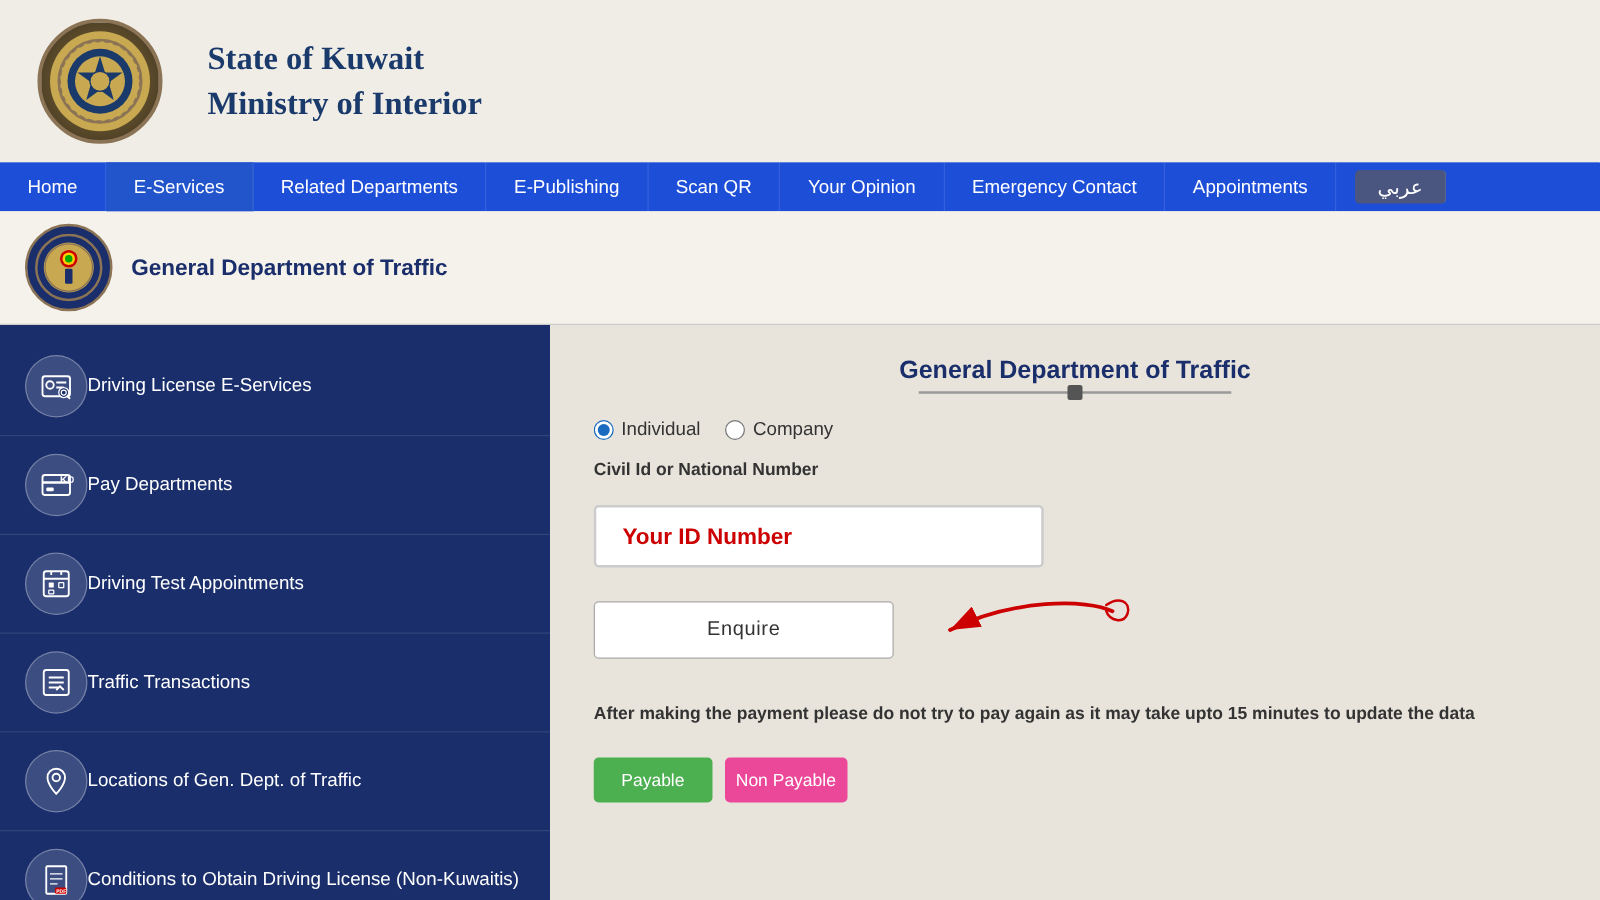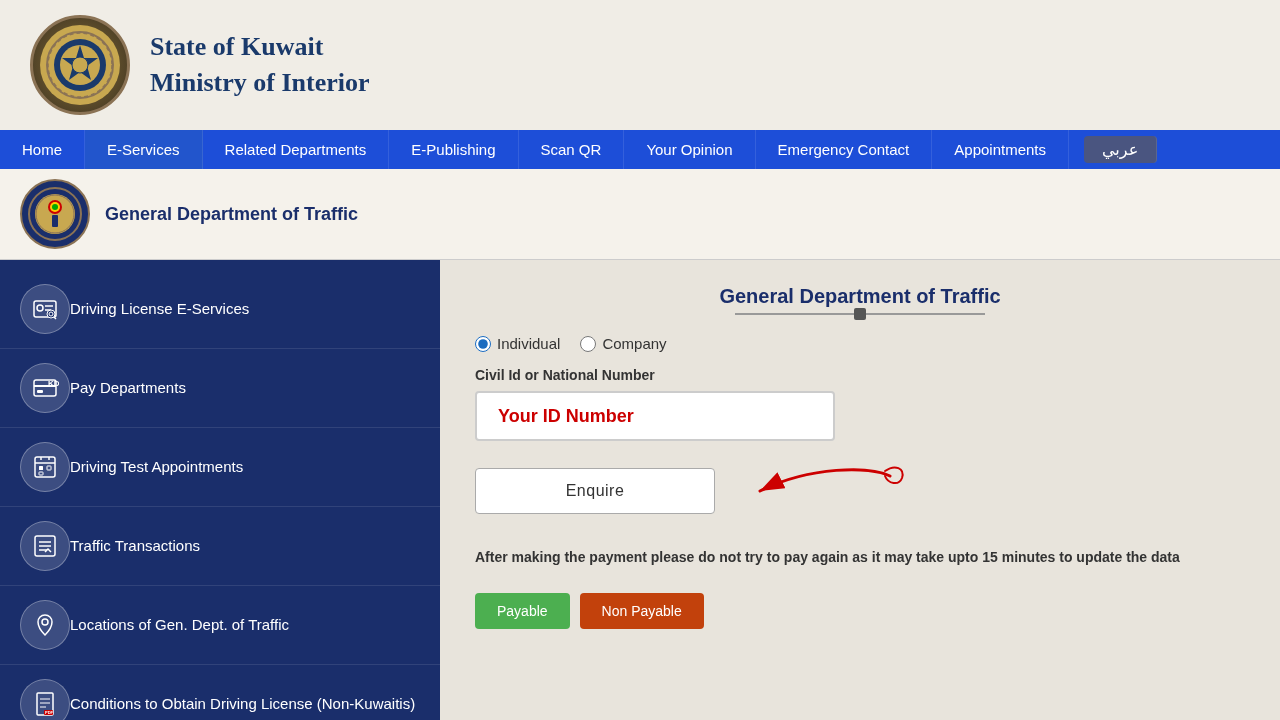--- a/index.html
+++ b/index.html
@@ -9,21 +9,21 @@
     .header {
       background: #f0ede6;
       display: flex;
       align-items: center;
       padding: 10px 30px;
       height: 130px;
     }
     .logo-area {
       display: flex;
       align-items: center;
-      gap: 20px;
+      gap: 36px;
     }
     .logo-circle {
       width: 100px;
       height: 100px;
       border-radius: 50%;
       background: radial-gradient(circle, #8b7355 0%, #5a4a2a 60%, #3a3020 100%);
       display: flex;
       align-items: center;
       justify-content: center;
       border: 3px solid #8b7355;
@@ -192,21 +192,21 @@
     .radio-option input[type="radio"] {
       width: 16px;
       height: 16px;
       accent-color: #1a6bbf;
     }
 
     
     .field-label {
       font-size: 14px;
       color: #333;
-      margin-bottom: 8px;
+      margin-bottom: 21px;
       font-weight: bold;
     }
     .id-input {
       width: 360px;
       height: 50px;
       border: 2px solid #ccc;
       border-radius: 4px;
       padding: 0 21px;
       font-size: 18px;
       color: #cc0000;
@@ -257,24 +257,24 @@
     .btn-payable {
       background: #4caf50;
       color: white;
       border: none;
       padding: 10px 22px;
       font-size: 14px;
       border-radius: 4px;
       cursor: pointer;
     }
     .btn-non-payable {
-      background: #c2410c;
+      background: #ec4899;
       color: white;
       border: none;
-      padding: 10px 22px;
+      padding: 10px 9px;
       font-size: 14px;
       border-radius: 4px;
       cursor: pointer;
     }
 
     
     body::before {
       content: '';
       position: fixed;
       top: 0; left: 0; right: 0; bottom: 0;

